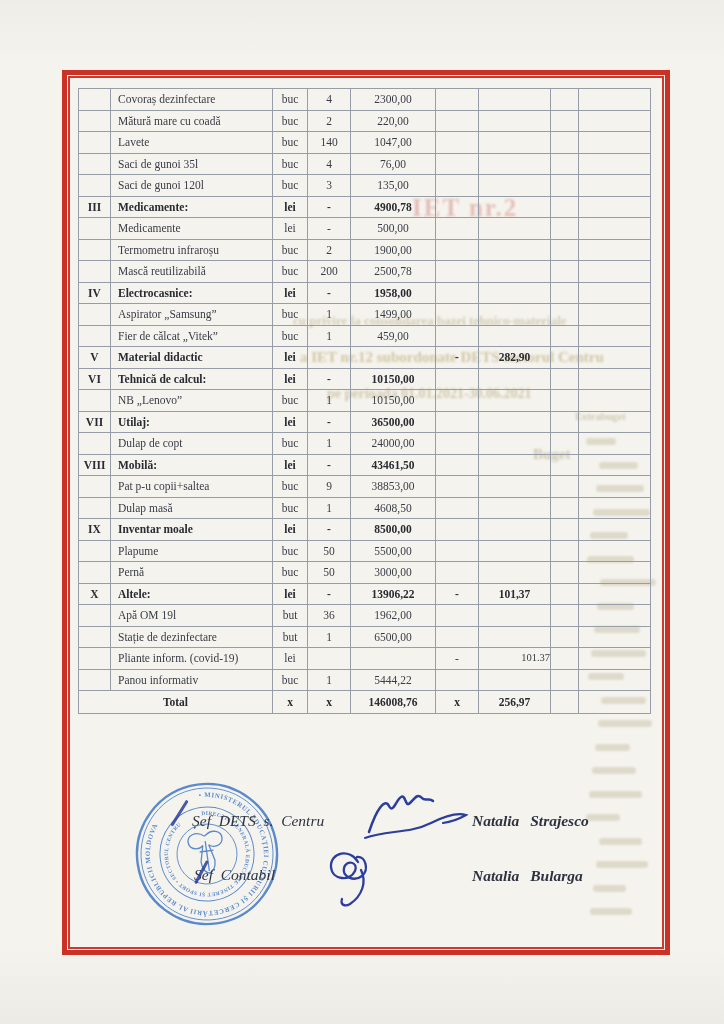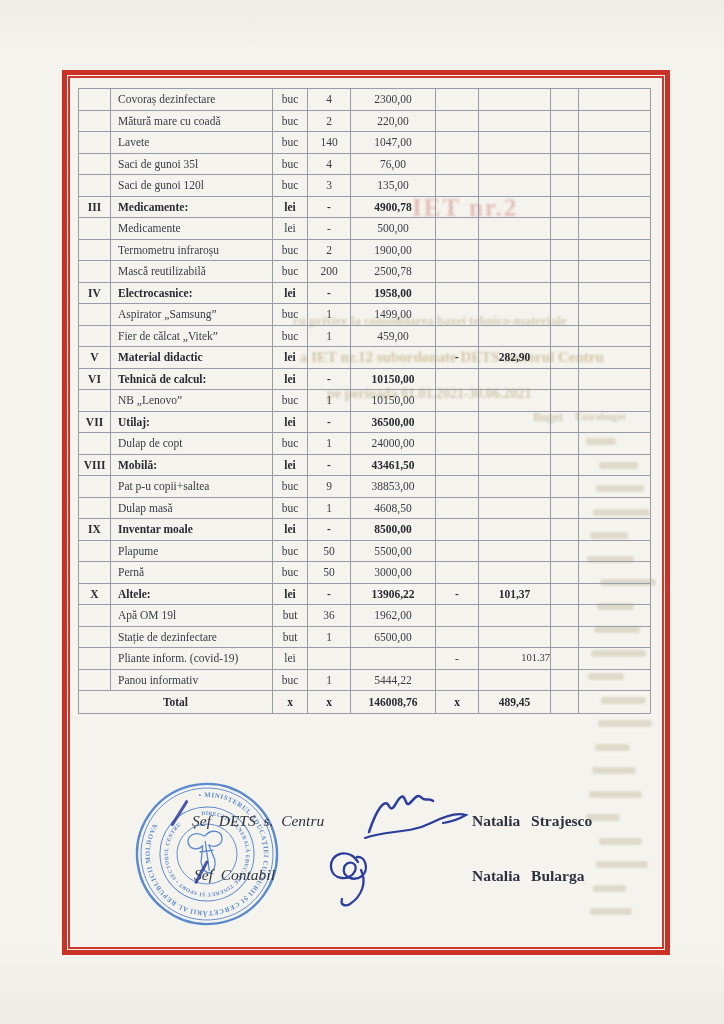--- a/index.html
+++ b/index.html
@@ -12,21 +12,21 @@
   .frame{position:absolute;left:62px;top:70px;width:608px;height:885px;
     border:5px solid #cb3227;box-sizing:border-box;z-index:1;}
   .frame-inner{position:absolute;inset:1px;border:2px solid #cd392d;}
   
   .bleed{position:absolute;z-index:0;color:#a29566;font-weight:bold;white-space:nowrap;}
   .bleed.big{left:412px;top:194px;font-size:25px;letter-spacing:2px;
     color:rgba(201,104,94,0.38);filter:blur(1.3px);}
   .bleed.l1{left:293px;top:313px;font-size:13px;color:rgba(162,150,98,0.42);filter:blur(1px);}
   .bleed.l2{left:300px;top:349px;font-size:15px;color:rgba(176,153,90,0.5);filter:blur(1px);}
   .bleed.l3{left:327px;top:386px;font-size:14px;color:rgba(166,151,96,0.46);filter:blur(1px);}
-  .bleed.t1{left:490px;top:410px;font-size:12px;color:rgba(160,148,96,0.45);filter:blur(.8px);padding-left:43px;}
+  .bleed.t1{left:490px;top:446px;font-size:15px;color:rgba(160,148,96,0.45);filter:blur(.8px);padding-left:43px;}
   .bleed.t2{left:575px;top:411px;font-size:10.5px;color:rgba(160,148,96,0.45);filter:blur(.8px);}
   .blot{position:absolute;height:7px;border-radius:3px;background:#a09564;
     opacity:.26;filter:blur(1px);}
   
   table.inv{position:absolute;left:78px;top:88px;width:572px;table-layout:fixed;
     border-collapse:collapse;z-index:2;}
   table.inv td{border:1px solid #969ca8;height:20.5px;line-height:20.5px;
     font-size:11.5px;color:#383c46;text-align:center;padding:0;
     white-space:nowrap;overflow:hidden;background:transparent;}
   table.inv td.name{text-align:left;padding-left:7px;}
@@ -34,21 +34,21 @@
   table.inv td.small2{font-size:10.5px;text-align:right;}
   table.inv tr.total td{font-weight:bold;color:#282b32;height:22px;}
   
   .stamp{position:absolute;left:132px;top:779px;width:150px;height:150px;
     z-index:2;transform:rotate(-8deg);opacity:.8;}
   
   .role{position:absolute;z-index:3;font-weight:normal;font-style:italic;
     font-size:15.5px;color:#2d3340;white-space:nowrap;word-spacing:.25em;}
   .role.r1{left:192px;top:812px;}
   .role.r2{left:194px;top:866px;}
-  .pname{position:absolute;z-index:3;font-weight:bold;
+  .pname{position:absolute;z-index:3;font-weight:bold;font-style:italic;
     font-size:15.5px;color:#2e3240;white-space:nowrap;word-spacing:.45em;}
   .pname.n1{left:472px;top:812px;}
   .pname.n2{left:472px;top:867px;}
   .sig{position:absolute;z-index:3;}
   .sig.s1{left:363px;top:792px;}
   .sig.s2{left:320px;top:846px;}
   .pen-slash{position:absolute;z-index:4;width:2.5px;border-radius:2px;
     background:#2b3d9d;opacity:.85;}
   .pen-slash.p1{left:178px;top:798px;height:30px;transform:rotate(32deg);}
   .pen-slash.p2{left:200px;top:859px;height:26px;transform:rotate(28deg);}
@@ -412,21 +412,21 @@
           <td class="small2"></td>
           <td></td>
           <td></td>
         </tr>
         <tr class="bold total">
           <td colspan="2">Total</td>
           <td>x</td>
           <td>x</td>
           <td>146008,76</td>
           <td>x</td>
-          <td>489,45</td>
+          <td>256,97</td>
           <td></td>
           <td></td>
         </tr>
       </tbody>
   </table>
 
   <svg class="stamp" viewBox="0 0 150 150">
     <defs>
       <path id="ringOuter" d="M75,18 a57,57 0 1,1 -0.05,0"></path>
       <path id="ringInner" d="M75,36 a39,39 0 1,1 -0.05,0"></path>

